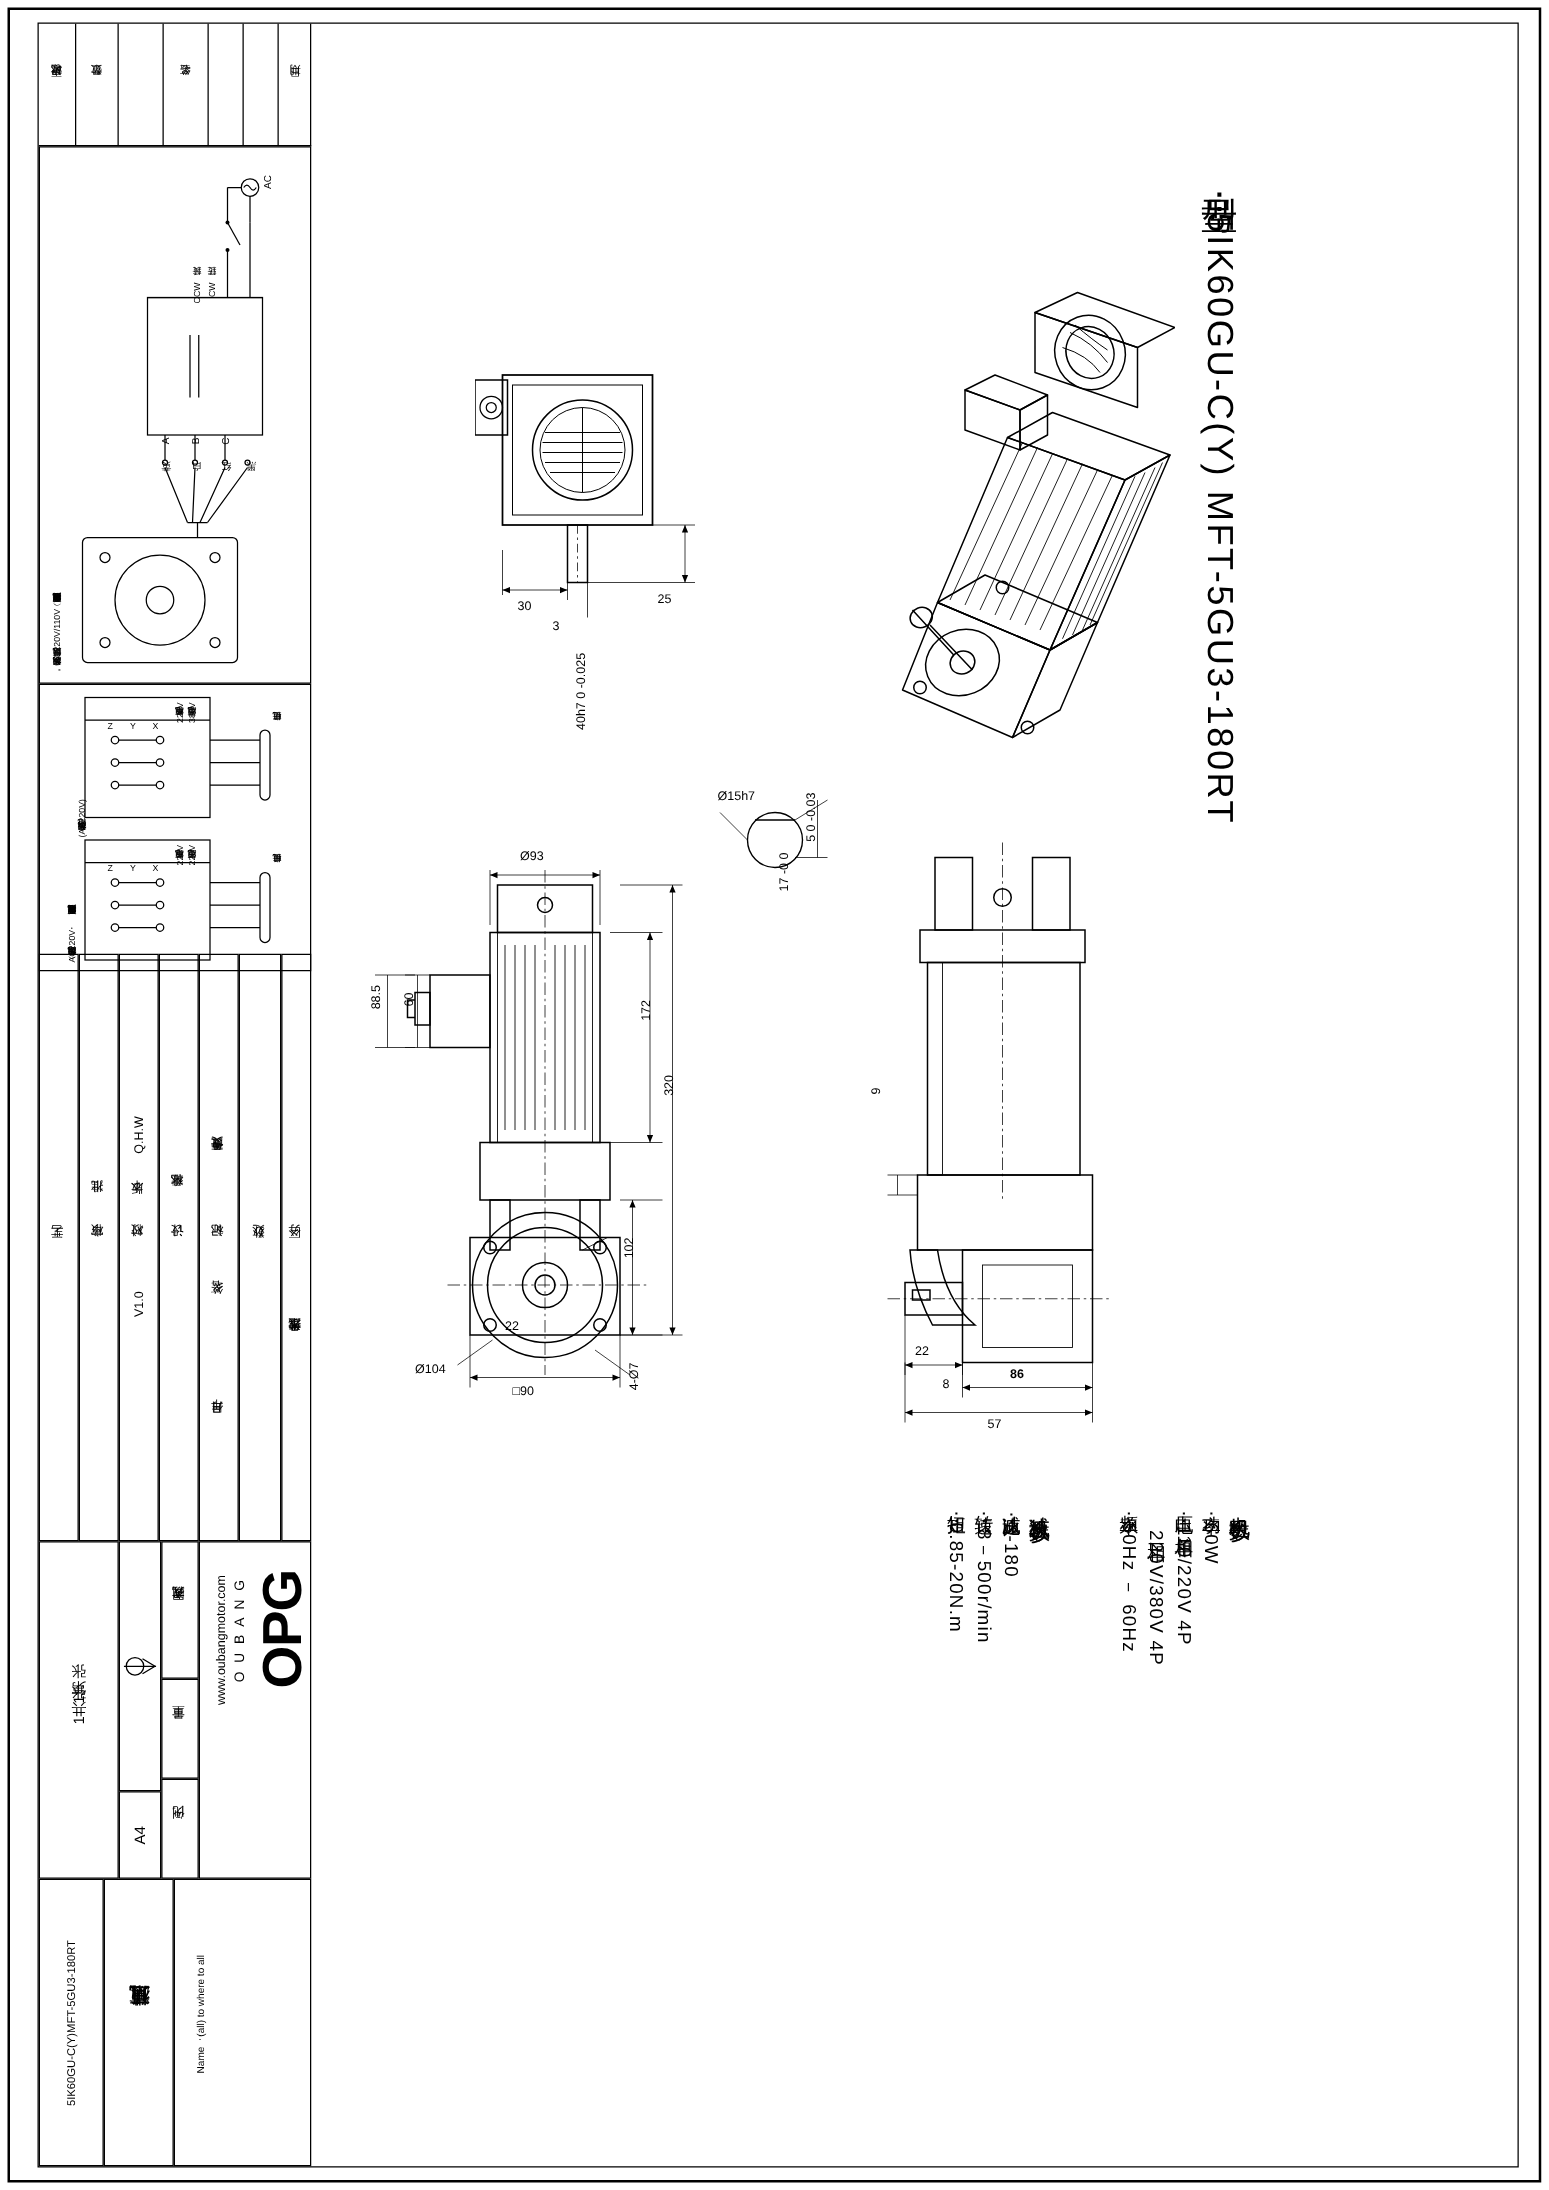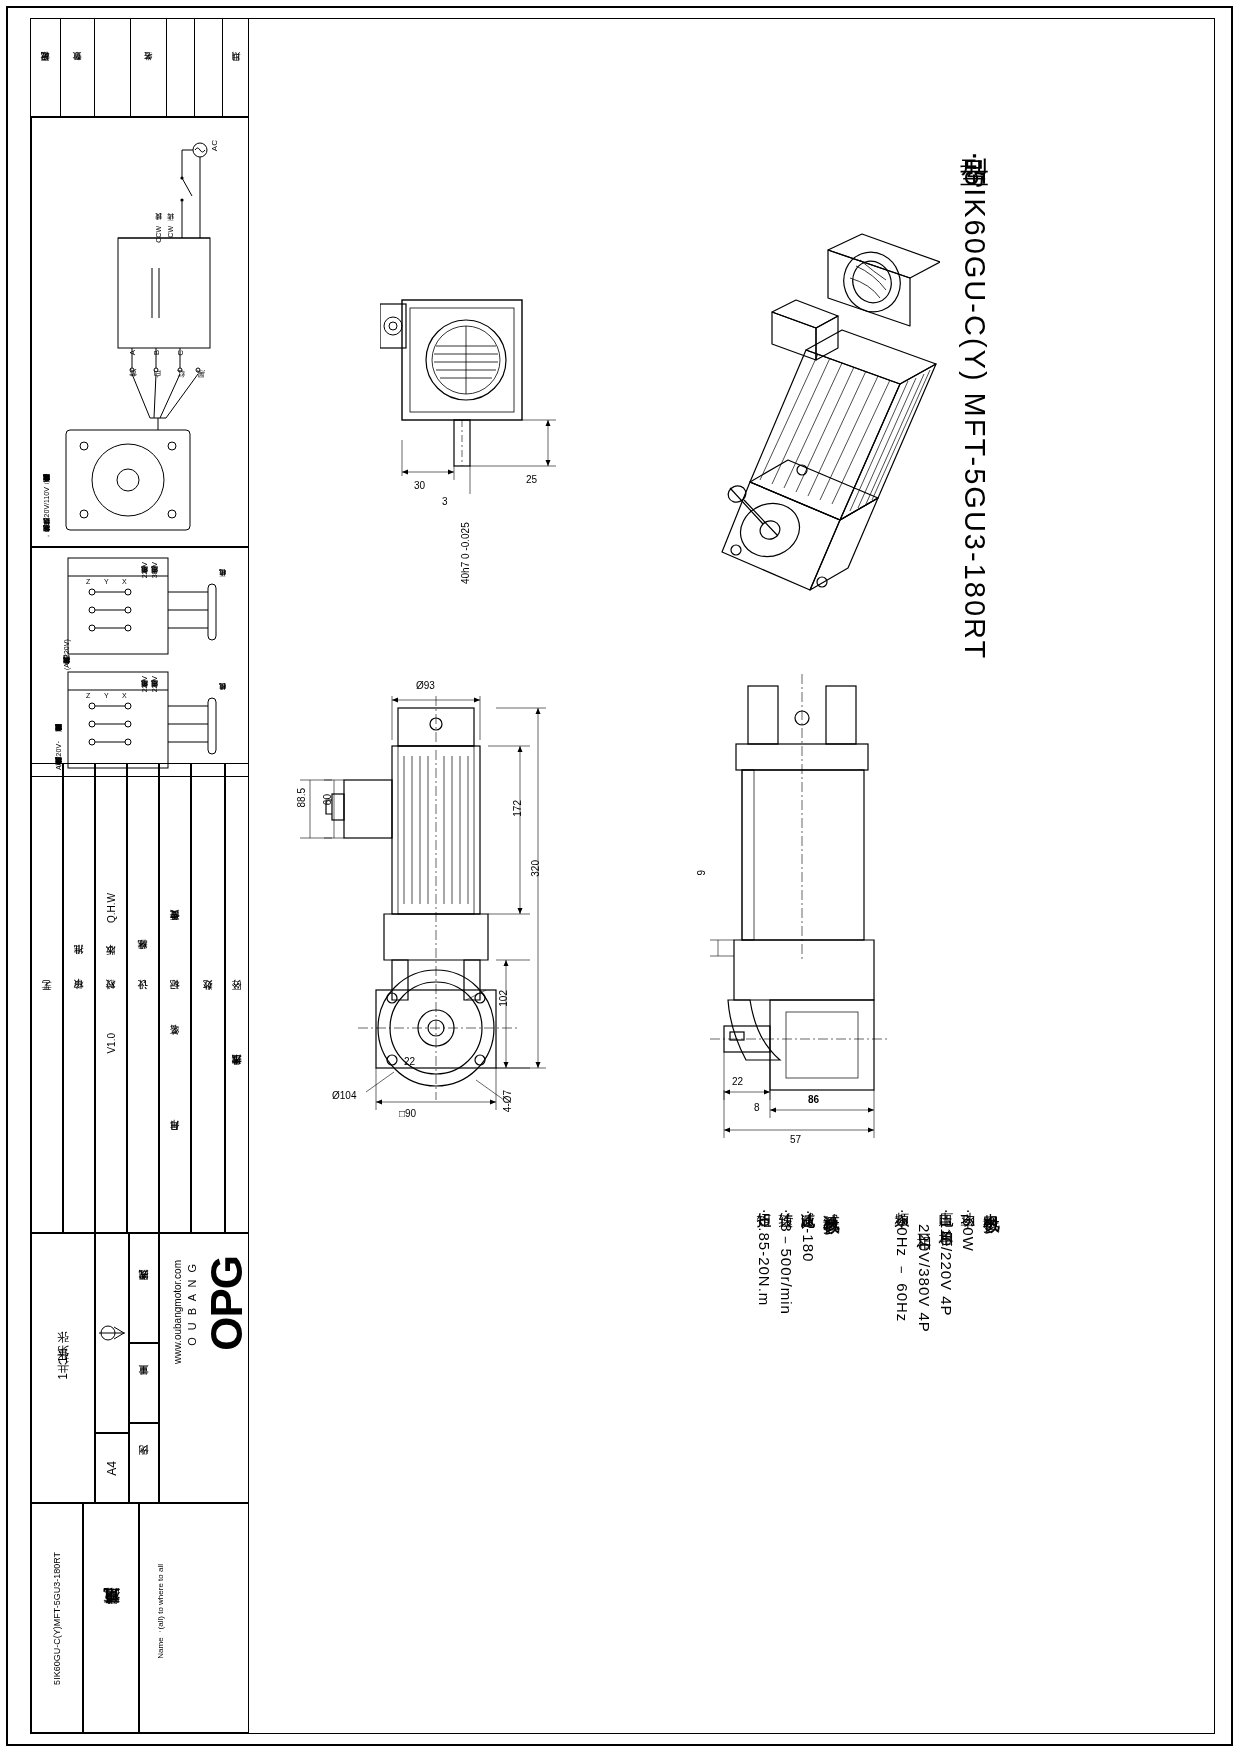--- a/index.html
+++ b/index.html
@@ -523,24 +523,41 @@
       </g>
     </svg>
     <div class="dim" style="position:absolute; left:136px; top:20px;">Ø93</div>
     <div class="dimv" style="position:absolute; left:232px; top:140px;">172</div>
     <div class="dimv" style="position:absolute; left:250px; top:200px;">320</div>
     <div class="dimv" style="position:absolute; left:16px; top:128px;">88.5</div>
     <div class="dimv" style="position:absolute; left:42px; top:134px;">60</div>
     <div class="dimv" style="position:absolute; left:218px; top:330px;">102</div>
     <div class="dim" style="position:absolute; left:52px; top:430px;">Ø104</div>
     <div class="dim" style="position:absolute; left:124px; top:396px;">22</div>
-    <div class="dim" style="position:absolute; left:119px; top:448px;">□90</div>
+    <div class="dim" style="position:absolute; left:130px; top:448px;">□90</div>
     <div class="dimv" style="position:absolute; left:222px; top:430px;">4-Ø7</div>
   </div>
 
+  <div style="position:absolute; left:570px; top:630px; width:120px; height:90px;">
+    <svg width="120" height="90" viewBox="0 0 120 90">
+      <g fill="none" stroke="#000" stroke-width="1.1">
+        <circle cx="50" cy="42" r="22"></circle>
+        <line x1="34" y1="26" x2="66" y2="26"></line>
+      </g>
+      <g stroke="#000" stroke-width="0.6">
+        <line x1="28" y1="42" x2="6" y2="20"></line>
+        <line x1="66" y1="26" x2="92" y2="10"></line>
+        <line x1="66" y1="56" x2="92" y2="56"></line>
+        <line x1="84" y1="10" x2="84" y2="56"></line>
+      </g>
+    </svg>
+    <div class="dim" style="position:absolute; left:4px; top:2px;">Ø15h7</div>
+    <div class="dimv" style="position:absolute; left:74px; top:4px;">5 0 -0.03</div>
+    <div class="dimv" style="position:absolute; left:52px; top:52px;">17 -0 0</div>
+  </div>
 
   <div style="position:absolute; left:690px; top:660px; width:300px; height:500px;">
     <svg width="300" height="500" viewBox="0 0 300 500">
       <g fill="none" stroke="#000" stroke-width="1.2">
 
         <rect x="58" y="26" width="30" height="58"></rect>
         <rect x="136" y="26" width="30" height="58"></rect>
         <rect x="46" y="84" width="132" height="26"></rect>
         <circle cx="112" cy="58" r="7"></circle>
 

